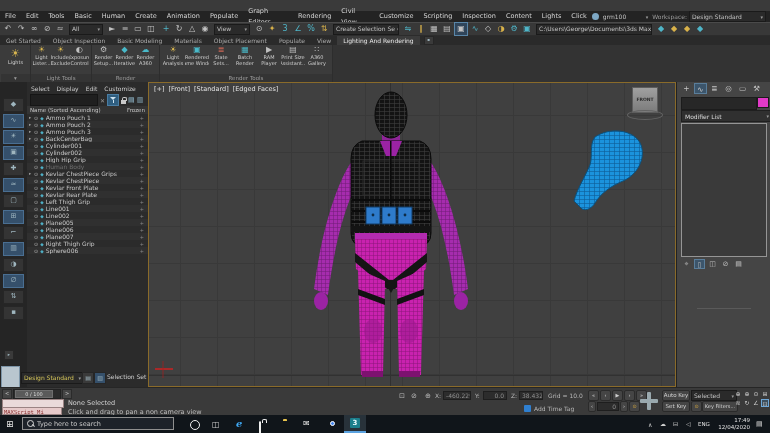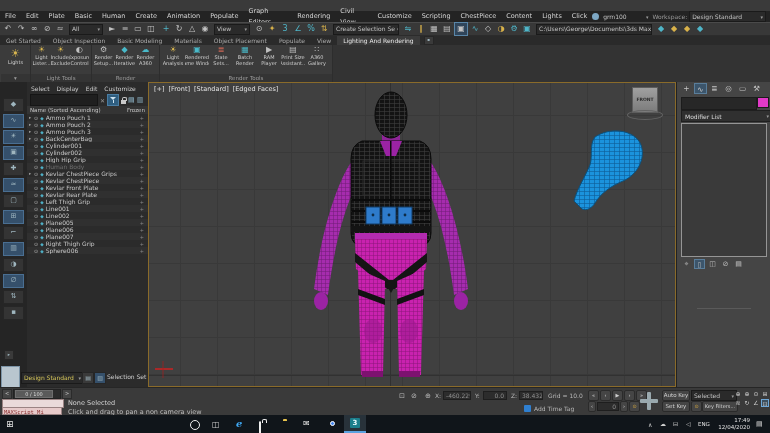--- a/index.html
+++ b/index.html
@@ -135,32 +135,32 @@
 <body>
 
 <div class="app">
 
 
   <div class="a fx menubar">
     <div class="fx" style="height:11px;">
 
     <span class="menuitem">File</span>
         <span class="menuitem">Edit</span>
-        <span class="menuitem">Plate</span>
+        <span class="menuitem">Tools</span>
         <span class="menuitem">Basic</span>
         <span class="menuitem">Human</span>
         <span class="menuitem">Create</span>
         <span class="menuitem">Animation</span>
         <span class="menuitem">Populate</span>
         <span class="menuitem">Graph Editors</span>
         <span class="menuitem">Rendering</span>
         <span class="menuitem">Civil View</span>
         <span class="menuitem">Customize</span>
         <span class="menuitem">Scripting</span>
-        <span class="menuitem">ChestPiece</span>
+        <span class="menuitem">Inspection</span>
         <span class="menuitem">Content</span>
         <span class="menuitem">Lights</span>
         <span class="menuitem">Click</span>
       </div>
     <div style="flex:1;"></div>
     <span class="useric"></span>
     <span class="dd" style="width:46px;border:none;background:transparent;">
         <span>grm100</span>
       </span>
     <span style="color:#9a9a9a;font-size:6px;margin:0 2px;">Workspace:</span>
@@ -705,20 +705,24 @@
         <span class="navi">⊞</span>
         <span class="navi">≋</span>
         <span class="navi">↻</span>
         <span class="navi">∠</span>
         <span class="navi active">⊡</span>
       </div>
   </div>
 
   <div class="a taskbar">
     <span class="a" style="left:6px;top:4px;color:#e8e8e8;font-size:9px;line-height:10px;">⊞</span>
+    <div class="a tsearch">
+      <span class="mag"></span>
+      <span style="font-size:6.5px;color:#c9c9c9;">Type here to search</span>
+    </div>
     <span class="a" style="left:190px;top:5px;width:8px;height:8px;border:1px solid #eee;border-radius:50%;"></span>
     <span class="a trayic" style="left:212px;top:5px;font-size:8px;">◫</span>
     <span class="a" style="left:236px;top:3px;color:#3fa9f5;font-size:10px;font-weight:bold;font-family:'DejaVu Serif',serif;font-style:italic;">e</span>
     <span class="a bag" style="left:259px;top:7px;"></span>
     <span class="a folder" style="left:281px;top:6px;"></span>
     <span class="a" style="left:303px;top:4px;color:#e8e8e8;font-size:8px;">✉</span>
     <span class="a chrome" style="left:326px;top:4px;"></span>
     <div class="a tbapp active" style="left:344px;top:0;">
       <span class="logo" style="margin:0;width:10px;height:10px;line-height:10px;font-size:7px;">3</span>
     </div>

